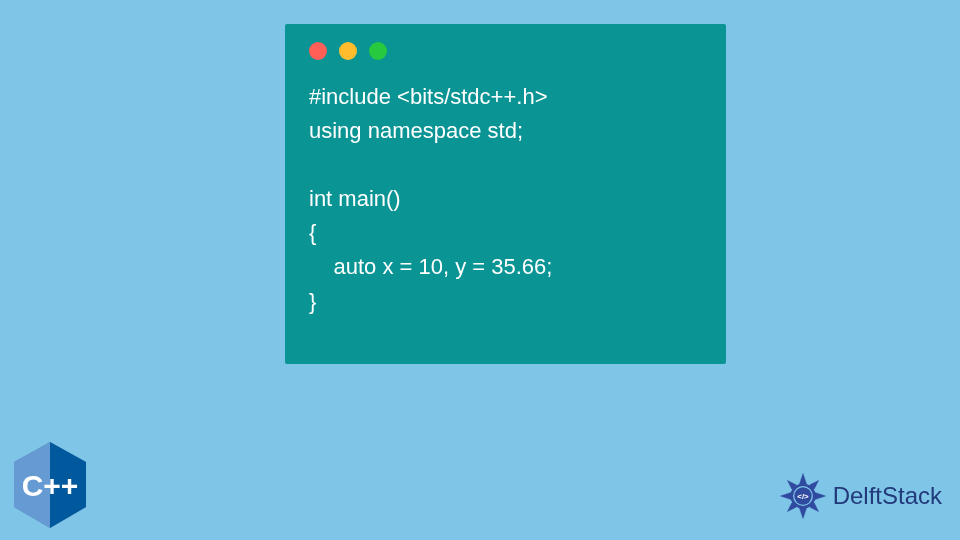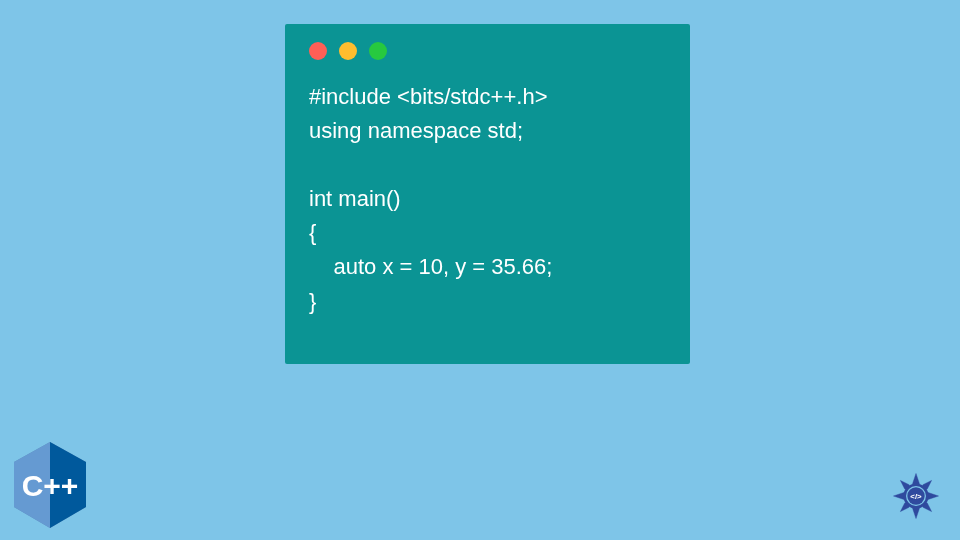--- a/index.html
+++ b/index.html
@@ -12,21 +12,21 @@
       height: 540px;
       background: #7ec5e8;
       position: relative;
       font-family: Arial, Helvetica, sans-serif;
       overflow: hidden;
     }
     .code-window {
       position: absolute;
       left: 285px;
       top: 24px;
-      width: 405px;
+      width: 441px;
       height: 340px;
       background: #0b9494;
       border-radius: 2px;
       padding: 18px 24px;
     }
     .window-dots {
       display: flex;
       gap: 12px;
       margin-bottom: 20px;
     }
@@ -108,13 +108,14 @@
         <polygon points="18,-18 13,-8 7,-7 8,-13"></polygon>
         <polygon points="-18,-18 -13,-8 -7,-7 -8,-13"></polygon>
         <polygon points="18,18 13,8 7,7 8,13"></polygon>
         <polygon points="-18,18 -13,8 -7,7 -8,13"></polygon>
       </g>
       <circle r="13" fill="#7ec5e8" stroke="#2f4a9e" stroke-width="3"></circle>
       <circle r="10" fill="#2f4a9e"></circle>
       <text x="0" y="4" text-anchor="middle" fill="#ffffff" font-size="9" font-weight="bold" font-family="Arial">&lt;/&gt;</text>
     </g>
   </svg>
+  <span class="delft-text">DelftStack</span>
 </div>
 
 </body></html>

